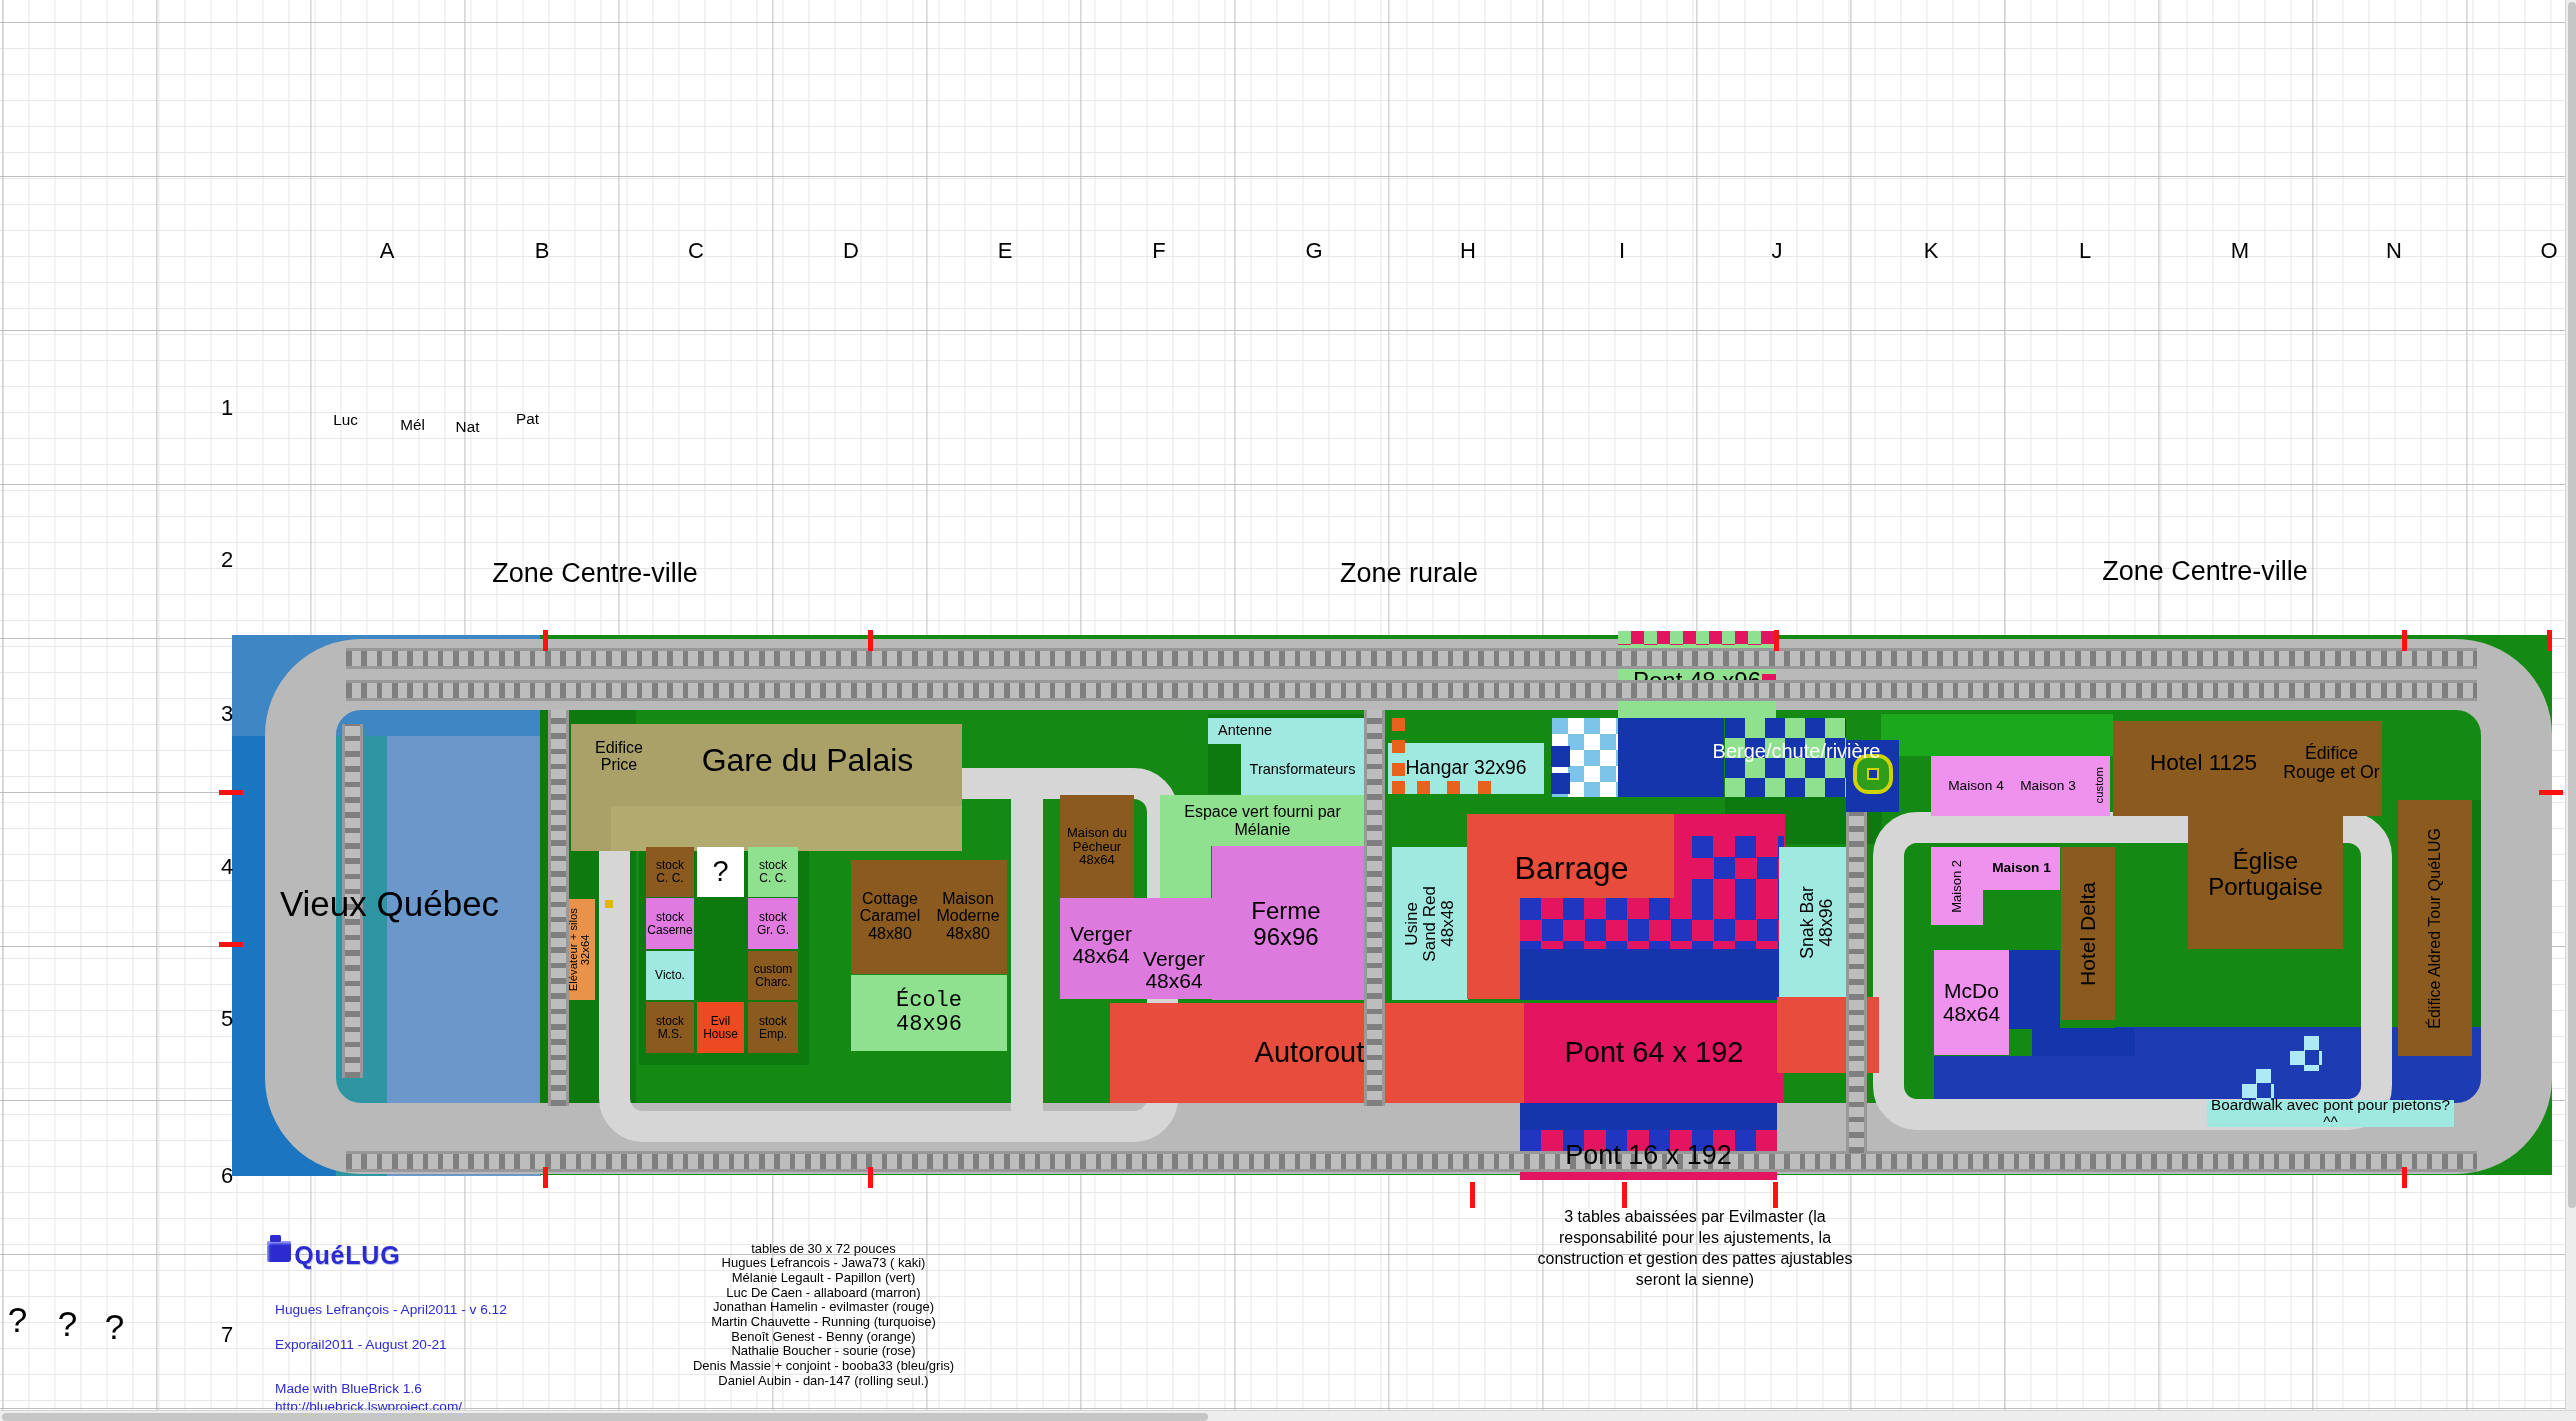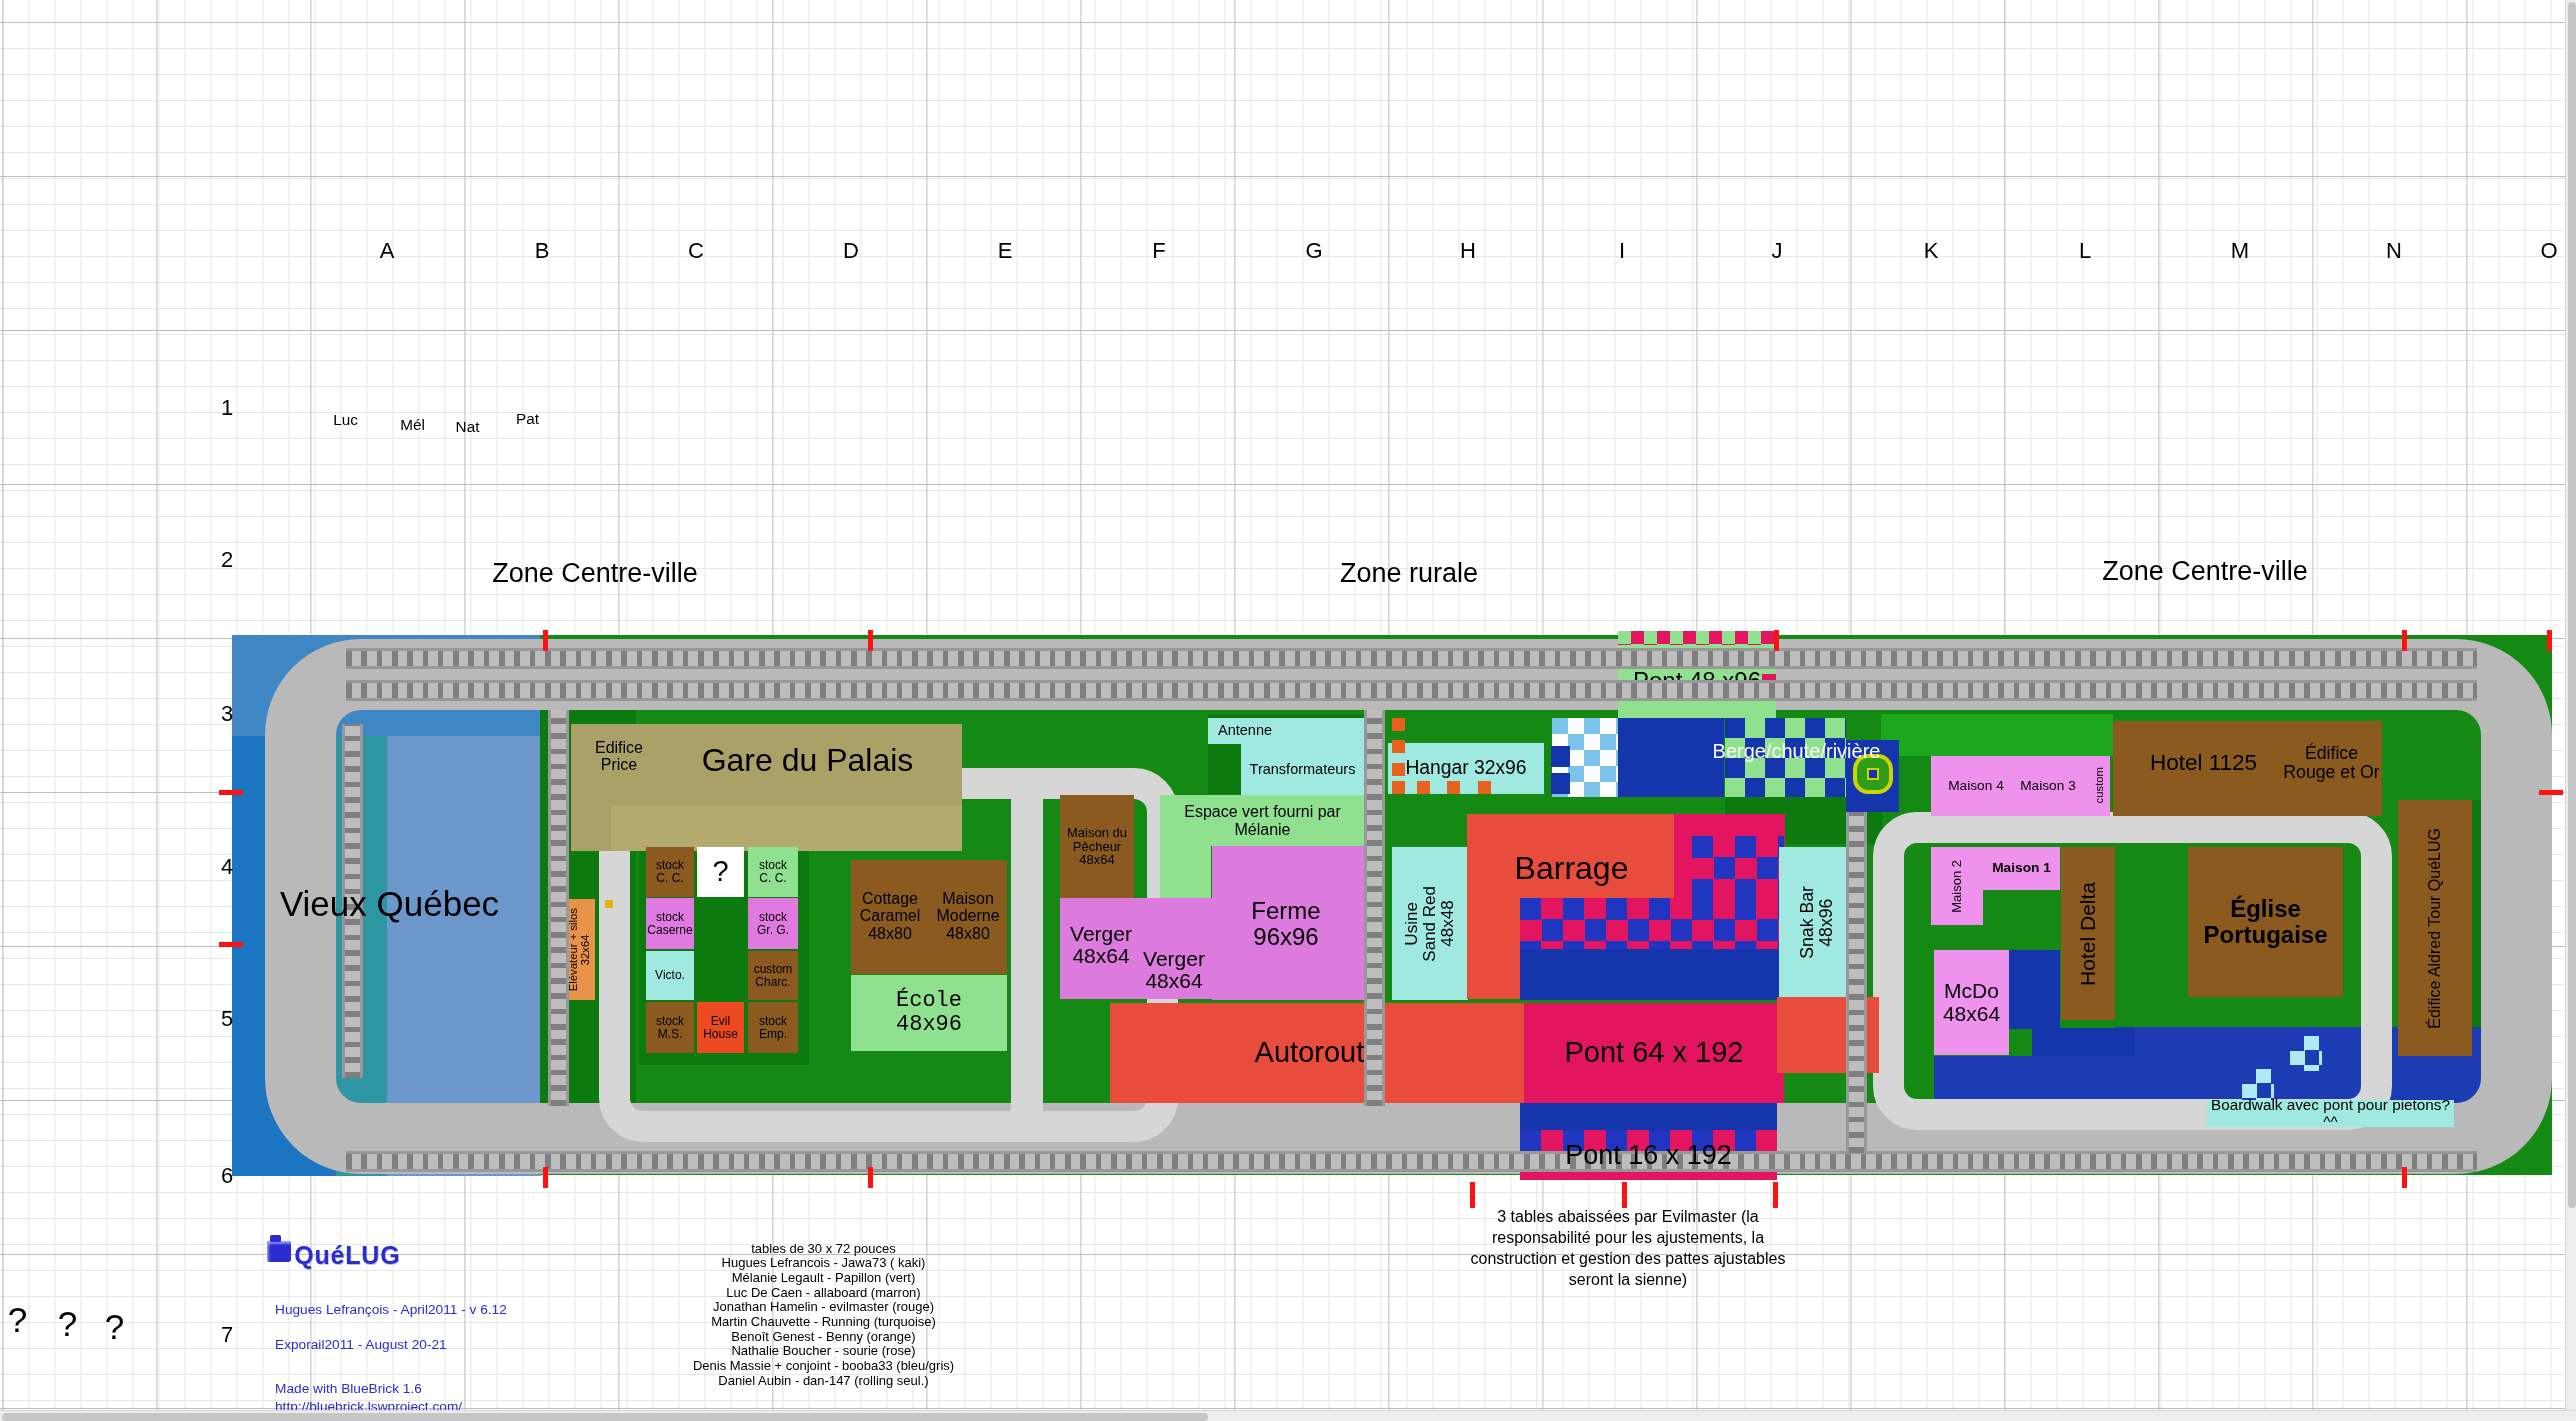--- a/index.html
+++ b/index.html
@@ -174,21 +174,21 @@
     <div class="shape" style="left: 2131px; top: 746px; width: 145px; height: 35px;"><span style="font-size: 22.5px;">Hotel 1125</span></div>
     <div class="shape" style="left: 2267px; top: 736px; width: 129px; height: 53px;"><span style="font-size: 17.7px;">Édifice
 Rouge et Or</span></div>
     <div class="shape" style="left: 1931px; top: 847px; width: 52px; height: 78px; background: rgb(238, 146, 238);"><span class="vert" style="font-size: 13px;">Maison 2</span></div>
     <div class="shape" style="left: 1983px; top: 847px; width: 77px; height: 43px; background: rgb(238, 146, 238); font-weight: bold;"><span style="font-size: 13.7px;">Maison 1</span></div>
     <div class="shape" style="left: 2061px; top: 847px; width: 54px; height: 173px; background: rgb(138, 90, 30);"><span class="vert" style="font-size: 21px;">Hotel Delta</span></div>
     <div class="shape" style="left: 2008px; top: 950px; width: 52px; height: 79px; background: rgb(21, 53, 173);"></div>
     <div class="shape" style="left: 1934px; top: 950px; width: 75px; height: 105px; background: rgb(238, 146, 238);"><span style="font-size: 21px;">McDo
 48x64</span></div>
     <div class="shape" style="left: 2032px; top: 1028px; width: 103px; height: 28px; background: rgb(21, 53, 173);"></div>
-    <div class="shape" style="left: 2188px; top: 847px; width: 155px; height: 150px; background: rgb(138, 90, 30); font-weight: bold;"><span style="font-size: 24px;">Église
+    <div class="shape" style="left: 2188px; top: 799px; width: 155px; height: 150px; background: rgb(138, 90, 30);"><span style="font-size: 24px;">Église
 Portugaise</span></div>
     <div class="shape" style="left: 2398px; top: 800px; width: 74px; height: 256px; background: rgb(138, 90, 30);"><span class="vert" style="font-size: 16px;">Édifice Aldred    Tour QuéLUG</span></div>
     <div class="shape checker-cyanwater" style="left: 2290px; top: 1036px; width: 32px; height: 35px;"></div>
     <div class="shape checker-cyanwater" style="left: 2242px; top: 1069px; width: 32px; height: 34px;"></div>
     <div class="shape" style="left: 2207px; top: 1100px; width: 247px; height: 27px; background: rgb(159, 233, 225);"><span style="font-size: 15.3px;">Boardwalk avec pont pour pietons? ^^</span></div>
     <div class="shape track-h" style="left: 346px; top: 648px; width: 2131px; height: 21px;"></div>
     <div class="shape track-h" style="left: 346px; top: 680px; width: 2131px; height: 21px;"></div>
     <div class="shape track-h" style="left: 346px; top: 1151px; width: 2131px; height: 21px;"></div>
     <div class="shape track-v" style="left: 548px; top: 710px; width: 21px; height: 396px;"></div>
     <div class="shape track-v" style="left: 1364px; top: 710px; width: 21px; height: 396px;"></div>
@@ -232,21 +232,21 @@
     <div class="shape" style="left: 691px; top: 1238px; width: 265px; height: 154px;"><span style="font-size: 13px; line-height: 1.13;">tables de 30 x 72 pouces
 Hugues Lefrancois - Jawa73 ( kaki)
 Mélanie Legault - Papillon (vert)
 Luc De Caen - allaboard (marron)
 Jonathan Hamelin - evilmaster (rouge)
 Martin Chauvette - Running (turquoise)
 Benoît Genest - Benny (orange)
 Nathalie Boucher - sourie (rose)
 Denis Massie + conjoint - booba33 (bleu/gris)
 Daniel Aubin - dan-147 (rolling seul.)</span></div>
-    <div class="shape" style="left: 1439px; top: 1204px; width: 378px; height: 90px;"><span style="font-size: 16px; line-height: 1.3;">3 tables abaissées par Evilmaster (la
+    <div class="shape" style="left: 1506px; top: 1204px; width: 378px; height: 90px;"><span style="font-size: 16px; line-height: 1.3;">3 tables abaissées par Evilmaster (la
 responsabilité pour les ajustements, la
 construction et gestion des pattes ajustables
 seront la sienne)</span></div>
     <div class="shape" style="left: 543px; top: 630px; width: 4.8px; height: 21px; background: rgb(255, 17, 17);"></div>
     <div class="shape" style="left: 868px; top: 630px; width: 4.8px; height: 21px; background: rgb(255, 17, 17);"></div>
     <div class="shape" style="left: 1774px; top: 630px; width: 4.8px; height: 21px; background: rgb(255, 17, 17);"></div>
     <div class="shape" style="left: 2402px; top: 630px; width: 4.8px; height: 21px; background: rgb(255, 17, 17);"></div>
     <div class="shape" style="left: 2547px; top: 630px; width: 4.8px; height: 21px; background: rgb(255, 17, 17);"></div>
     <div class="shape" style="left: 543px; top: 1167px; width: 4.8px; height: 21px; background: rgb(255, 17, 17);"></div>
     <div class="shape" style="left: 868px; top: 1167px; width: 4.8px; height: 21px; background: rgb(255, 17, 17);"></div>

